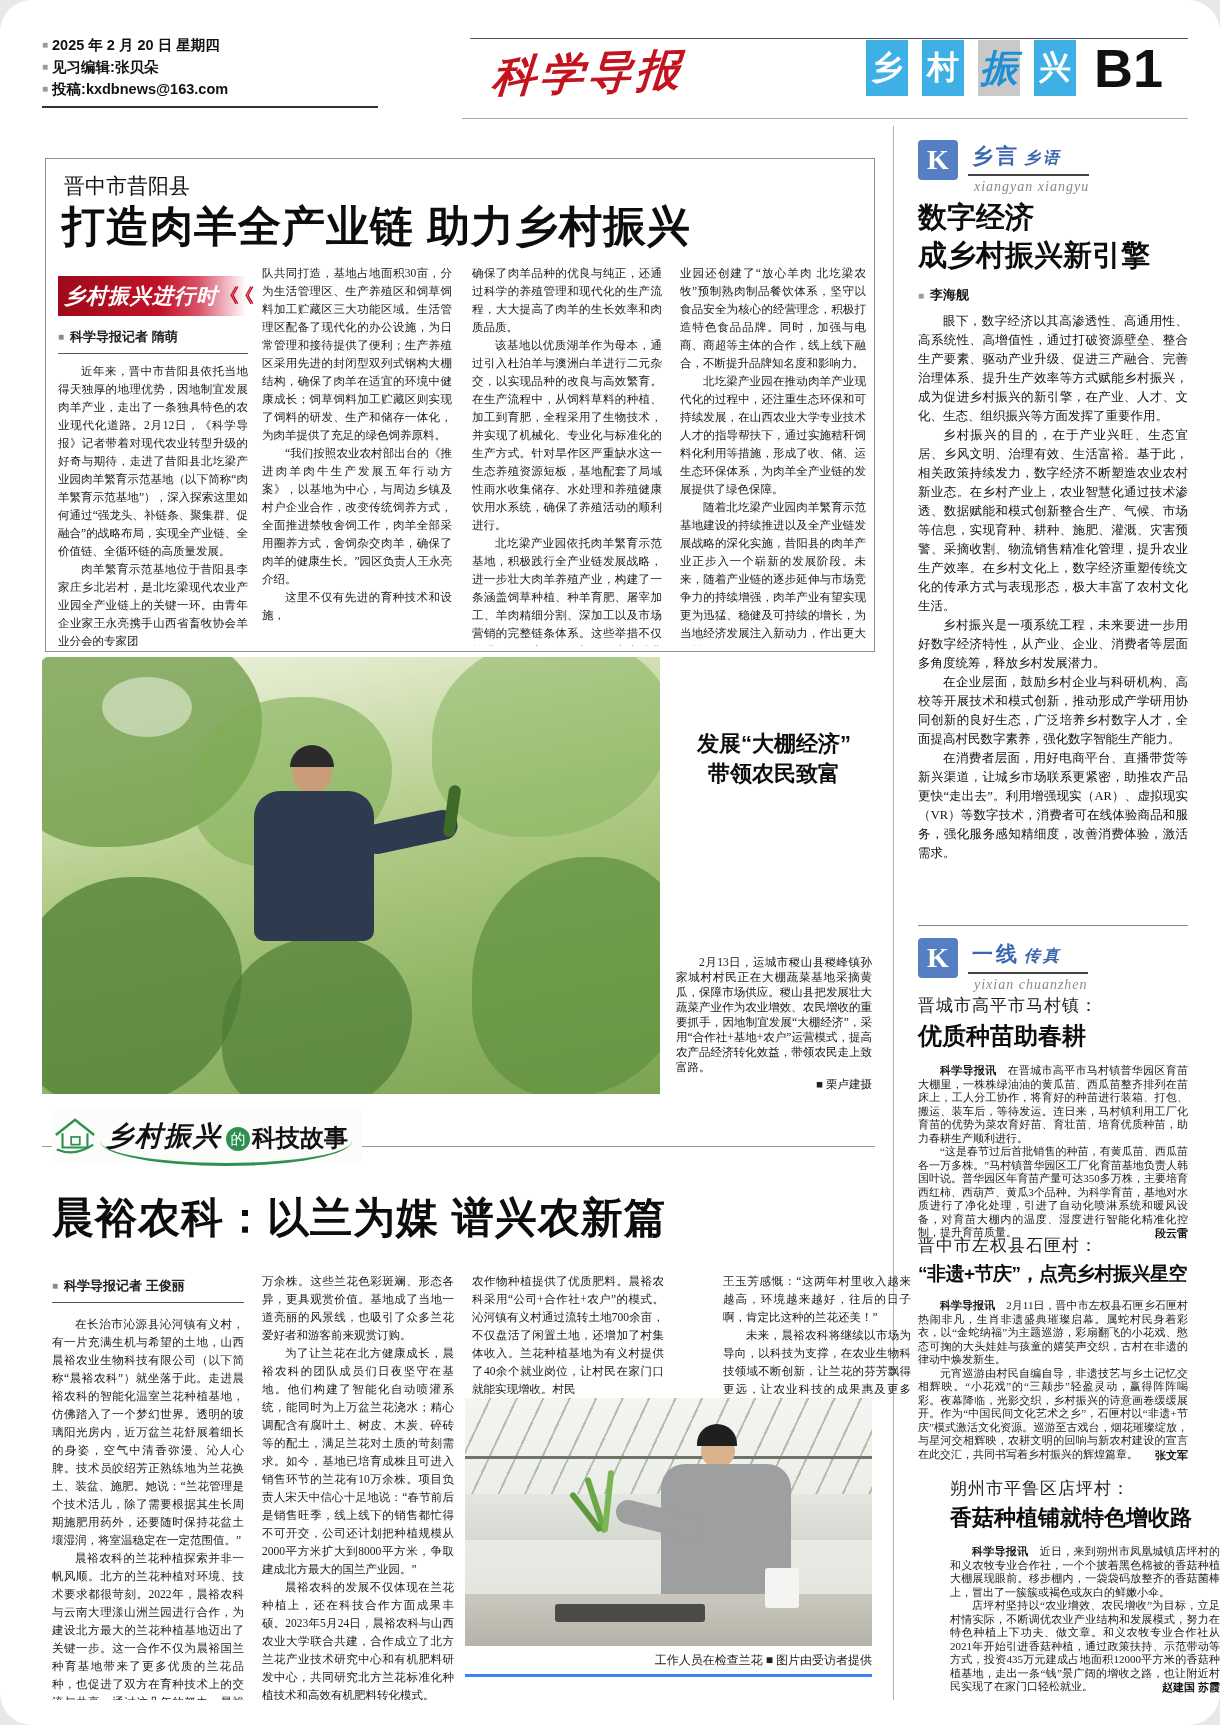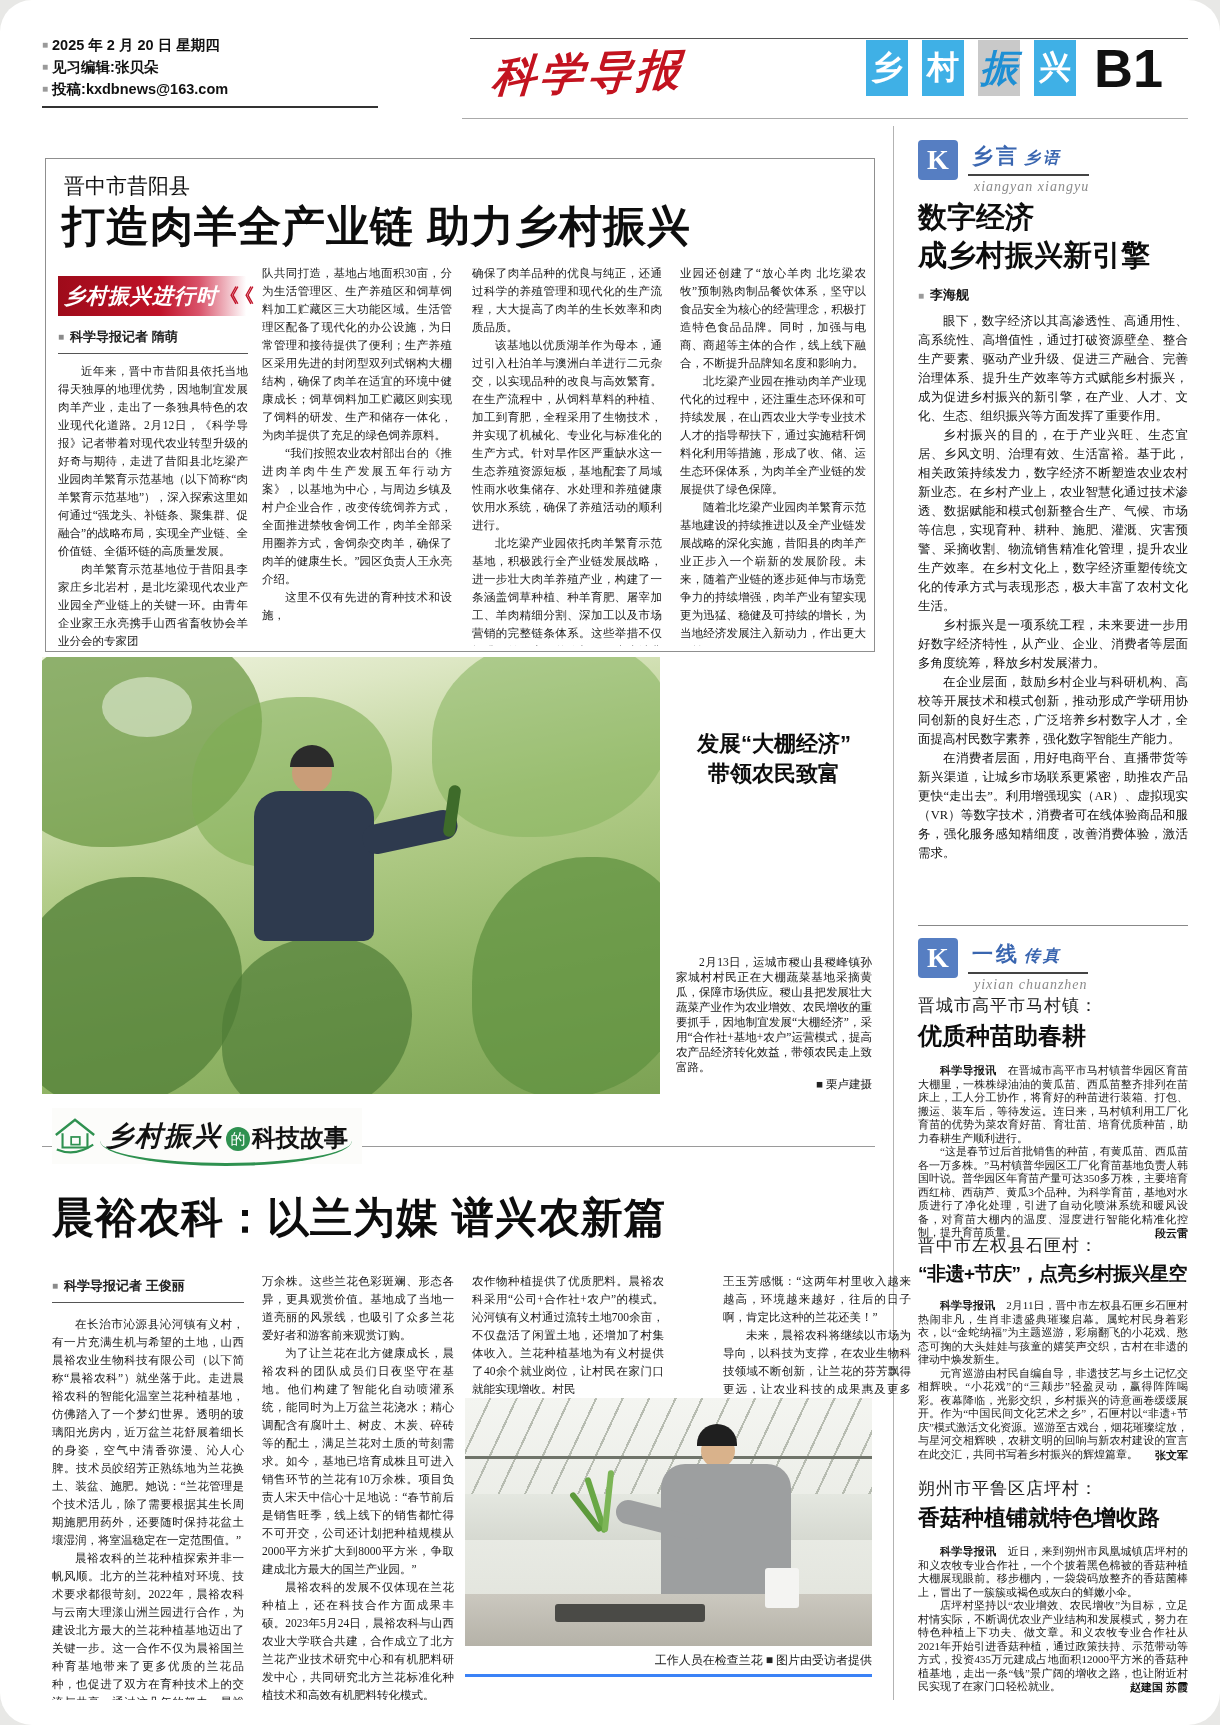--- a/index.html
+++ b/index.html
@@ -297,21 +297,21 @@
   <div class="abs" style="left:918px;top:1234px;width:270px;">
     <div class="brief-place">晋中市左权县石匣村：</div>
     <div class="brief-title" style="font-size:19px;margin-top:4px;letter-spacing:-0.5px;white-space:nowrap;">“非遗+节庆”，点亮乡村振兴星空</div>
     <div class="brief-body" style="margin-top:12px;">
         <p><b>科学导报讯　</b>2月11日，晋中市左权县石匣乡石匣村热闹非凡，生肖非遗盛典璀璨启幕。属蛇村民身着彩衣，以“金蛇纳福”为主题巡游，彩扇翻飞的小花戏、憨态可掬的大头娃娃与孩童的嬉笑声交织，古村在非遗的律动中焕发新生。</p>
         <p>元宵巡游由村民自编自导，非遗技艺与乡土记忆交相辉映。“小花戏”的“三颠步”轻盈灵动，赢得阵阵喝彩。夜幕降临，光影交织，乡村振兴的诗意画卷缓缓展开。作为“中国民间文化艺术之乡”，石匣村以“非遗+节庆”模式激活文化资源。巡游至古戏台，烟花璀璨绽放，与星河交相辉映，农耕文明的回响与新农村建设的宣言在此交汇，共同书写着乡村振兴的辉煌篇章。</p>
       </div>
     <div class="brief-author">张文军</div>
   </div>
 
-  <div class="abs" style="left:918px;top:1477px;width:270px;">
+  <div class="abs" style="left:950px;top:1477px;width:270px;">
     <div class="brief-place">朔州市平鲁区店坪村：</div>
     <div class="brief-title" style="font-size:22px;margin-top:3px;">香菇种植铺就特色增收路</div>
     <div class="brief-body" style="margin-top:12px;">
         <p><b>科学导报讯　</b>近日，来到朔州市凤凰城镇店坪村的和义农牧专业合作社，一个个披着黑色棉被的香菇种植大棚展现眼前。移步棚内，一袋袋码放整齐的香菇菌棒上，冒出了一簇簇或褐色或灰白的鲜嫩小伞。</p>
         <p>店坪村坚持以“农业增效、农民增收”为目标，立足村情实际，不断调优农业产业结构和发展模式，努力在特色种植上下功夫、做文章。和义农牧专业合作社从2021年开始引进香菇种植，通过政策扶持、示范带动等方式，投资435万元建成占地面积12000平方米的香菇种植基地，走出一条“钱”景广阔的增收之路，也让附近村民实现了在家门口轻松就业。</p>
       </div>
     <div class="brief-author">赵建国  苏霞</div>
   </div>
 
 </div>

